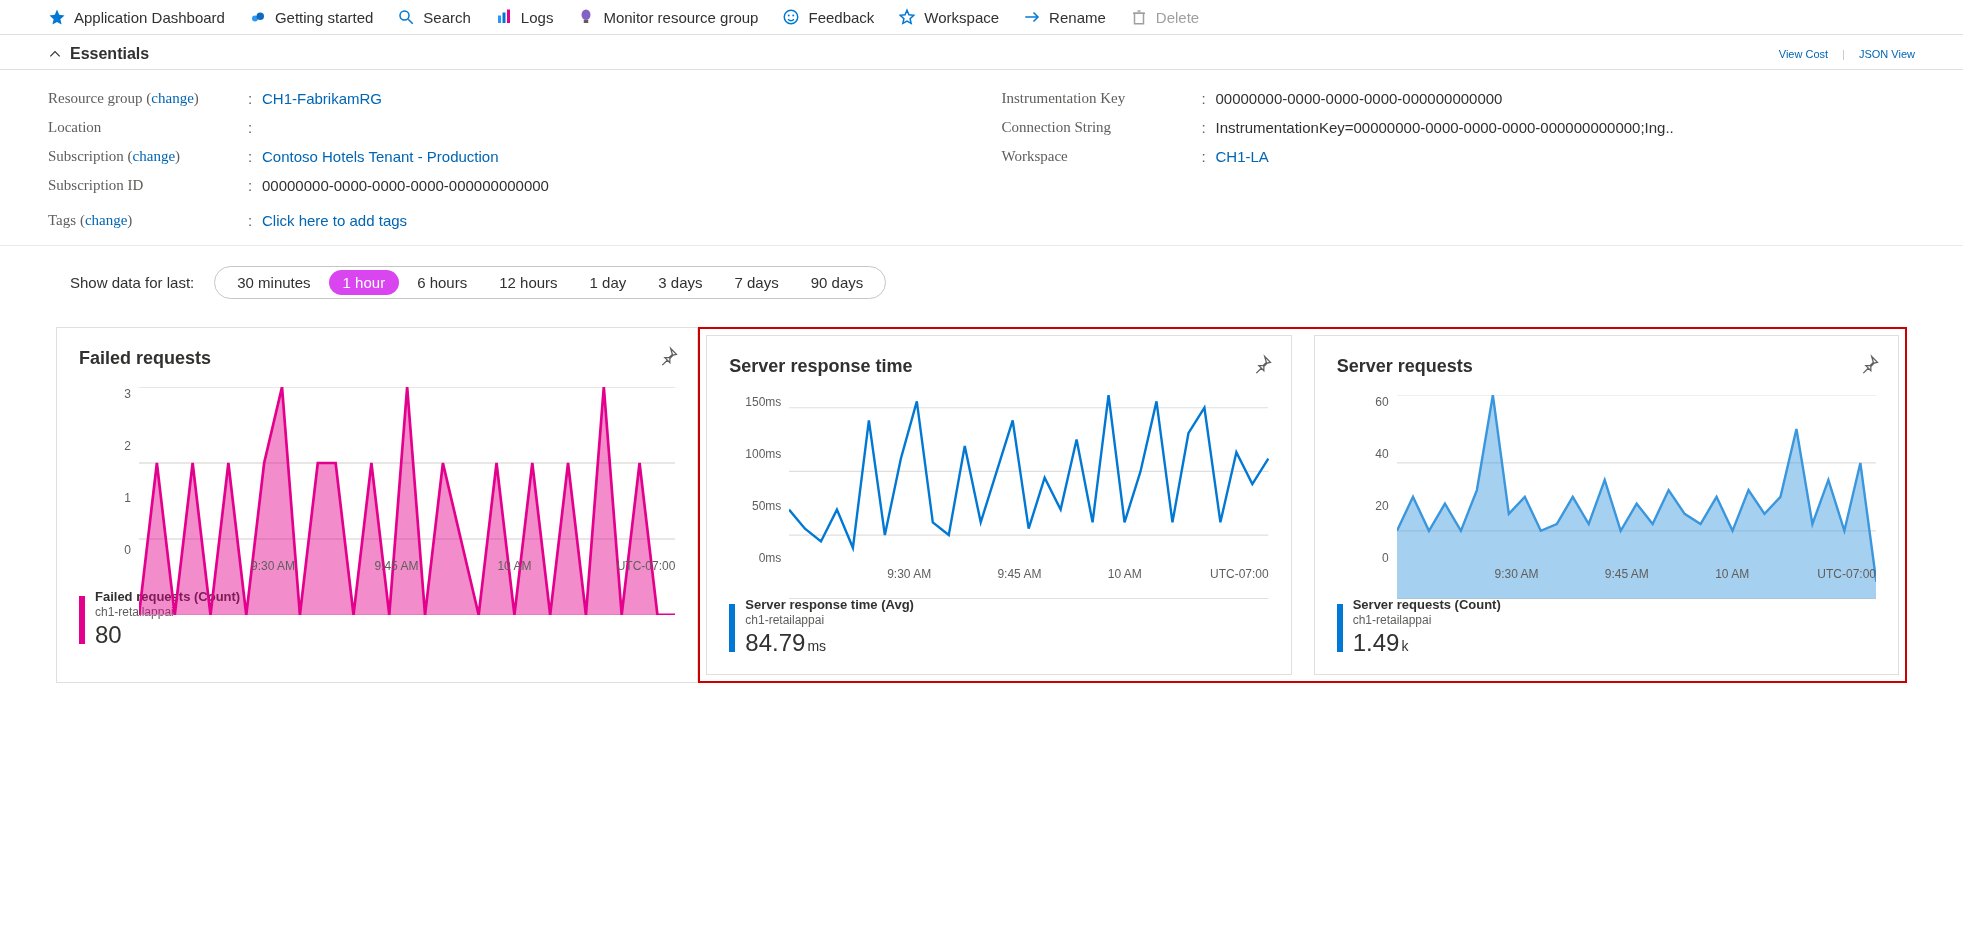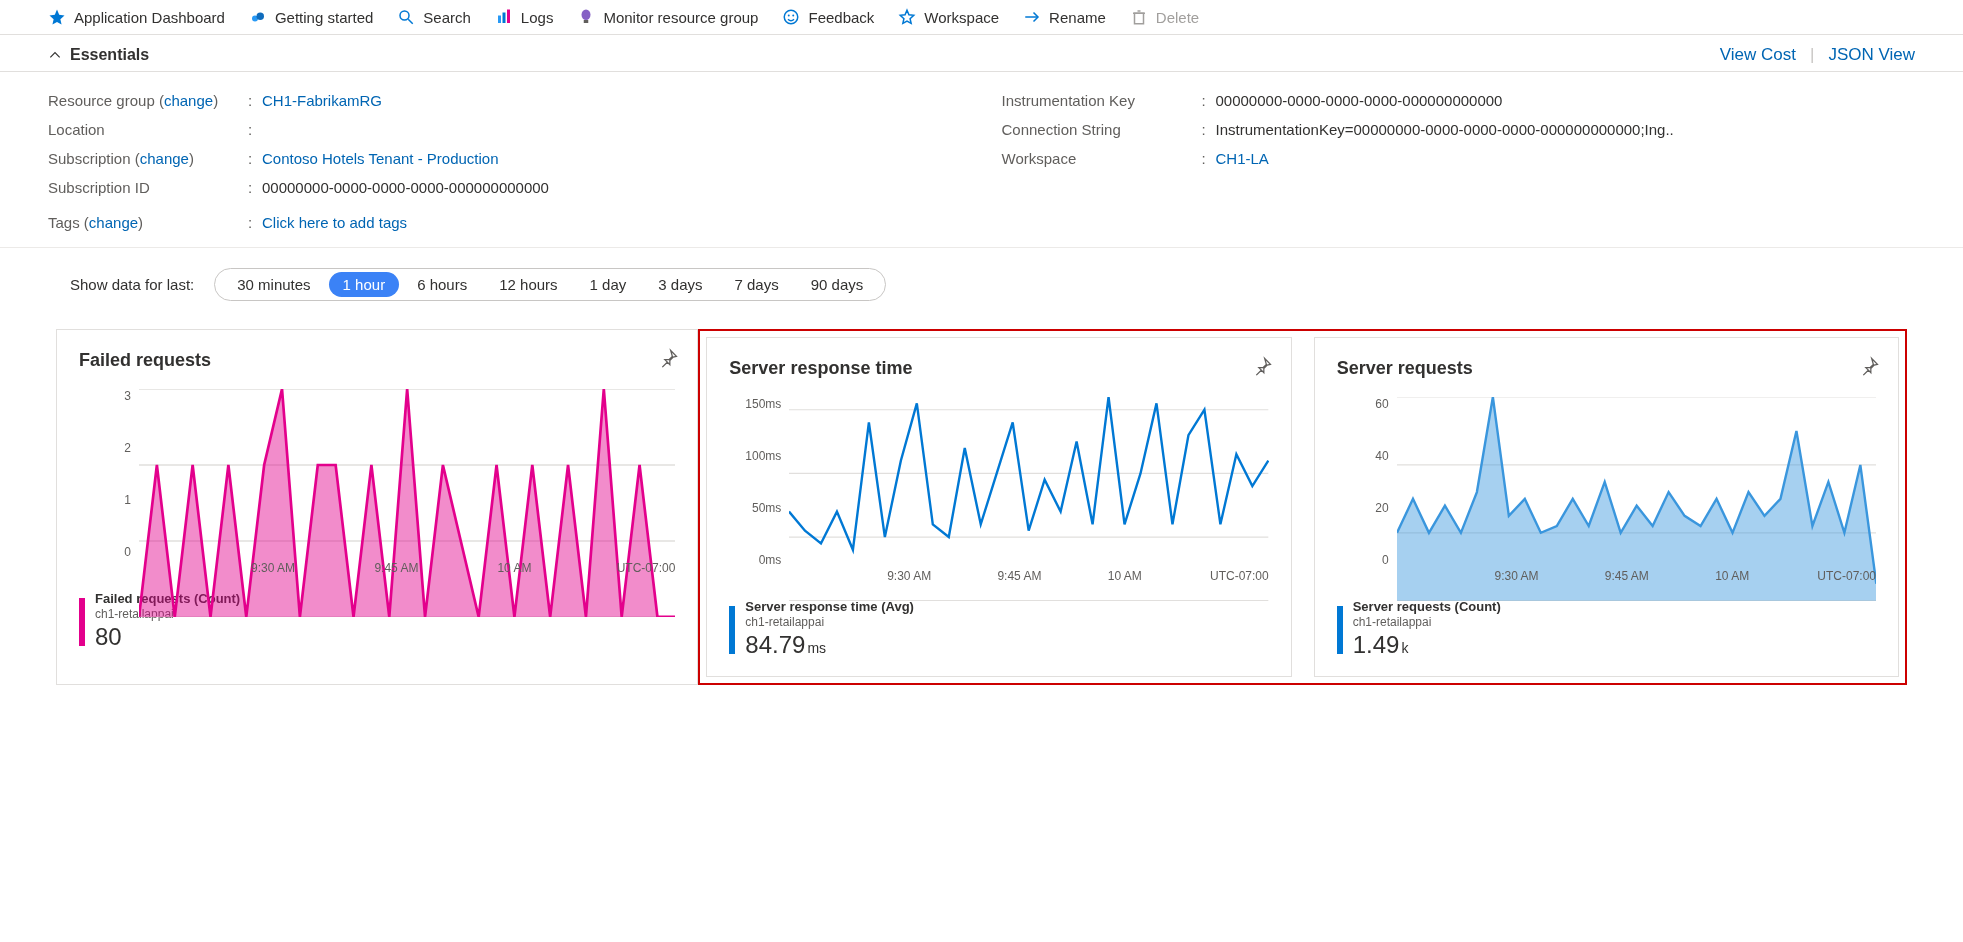--- a/index.html
+++ b/index.html
@@ -8,36 +8,36 @@
 
   
   .toolbar { display:flex; align-items:center; gap:24px; padding:8px 48px; border-bottom:1px solid #e1dfdd;text-align:right; }
   .toolbar-item { display:flex; align-items:center; gap:8px; cursor:pointer; font-size:15px; color:#323130; }
   .toolbar-item.disabled { color:#a19f9d; cursor:default; }
   .toolbar-item svg { width:18px; height:18px; }
 
   
   .essentials-bar { display:flex; align-items:center; justify-content:space-between; padding:10px 48px 6px 48px; border-bottom:1px solid #e1dfdd; }
   .essentials-title { display:flex; align-items:center; gap:8px; font-weight:600; font-size:16px; cursor:pointer; }
-  .essentials-links { display:flex; align-items:center; gap:14px; font-size:17px; }
+  .essentials-links { display:flex; align-items:center; gap:14px; font-size:11px; }
   .essentials-links .sep { color:#c8c6c4; }
 
   
   .essentials-body { display:flex; padding:14px 48px 10px 48px; gap:40px; border-bottom:1px solid #eceae8; }
   .col { flex:1; }
   .kv-row { display:flex; align-items:flex-start; padding:6px 0; font-size:15px; }
-  .kv-label { width:200px; color:#605e5c; }
+  .kv-label { width:200px; color:#605e5c;font-family:Liberation Serif, serif; }
   .kv-sep { width:14px; color:#605e5c; }
   .kv-val { flex:1; color:#323130; white-space:nowrap; overflow:hidden; text-overflow:ellipsis; }
 
   
   .time-row { display:flex; align-items:center; gap:20px; padding:20px 70px 10px 70px; font-size:15px; }
   .time-pills { display:flex; align-items:center; border:1px solid #c8c6c4; border-radius:999px; padding:3px 8px; gap:4px; }
   .time-pill { padding:4px 14px; cursor:pointer; border-radius:999px; white-space:nowrap; }
-  .time-pill.selected { background:#3b82f6; color:#fff; }
+  .time-pill.selected { background:#d946ef; color:#fff; }
 
   
   .charts { display:flex; padding:18px 56px; align-items:stretch; }
   .highlight-group { display:flex; gap:22px; border:2px solid #c00; padding:6px; flex:2; }
   .card { border:1px solid #e1dfdd; background:#fff; padding:20px 22px 16px 22px; flex:1; position:relative; min-width:0; }
   .card-title { font-size:18px; font-weight:600; margin-bottom:10px; }
   .pin { position:absolute; top:18px; right:18px; cursor:pointer; color:#605e5c; }
   .pin svg { width:20px; height:20px; }
 
   .chart-area { position:relative; height:190px; margin:18px 0 4px 0; }

